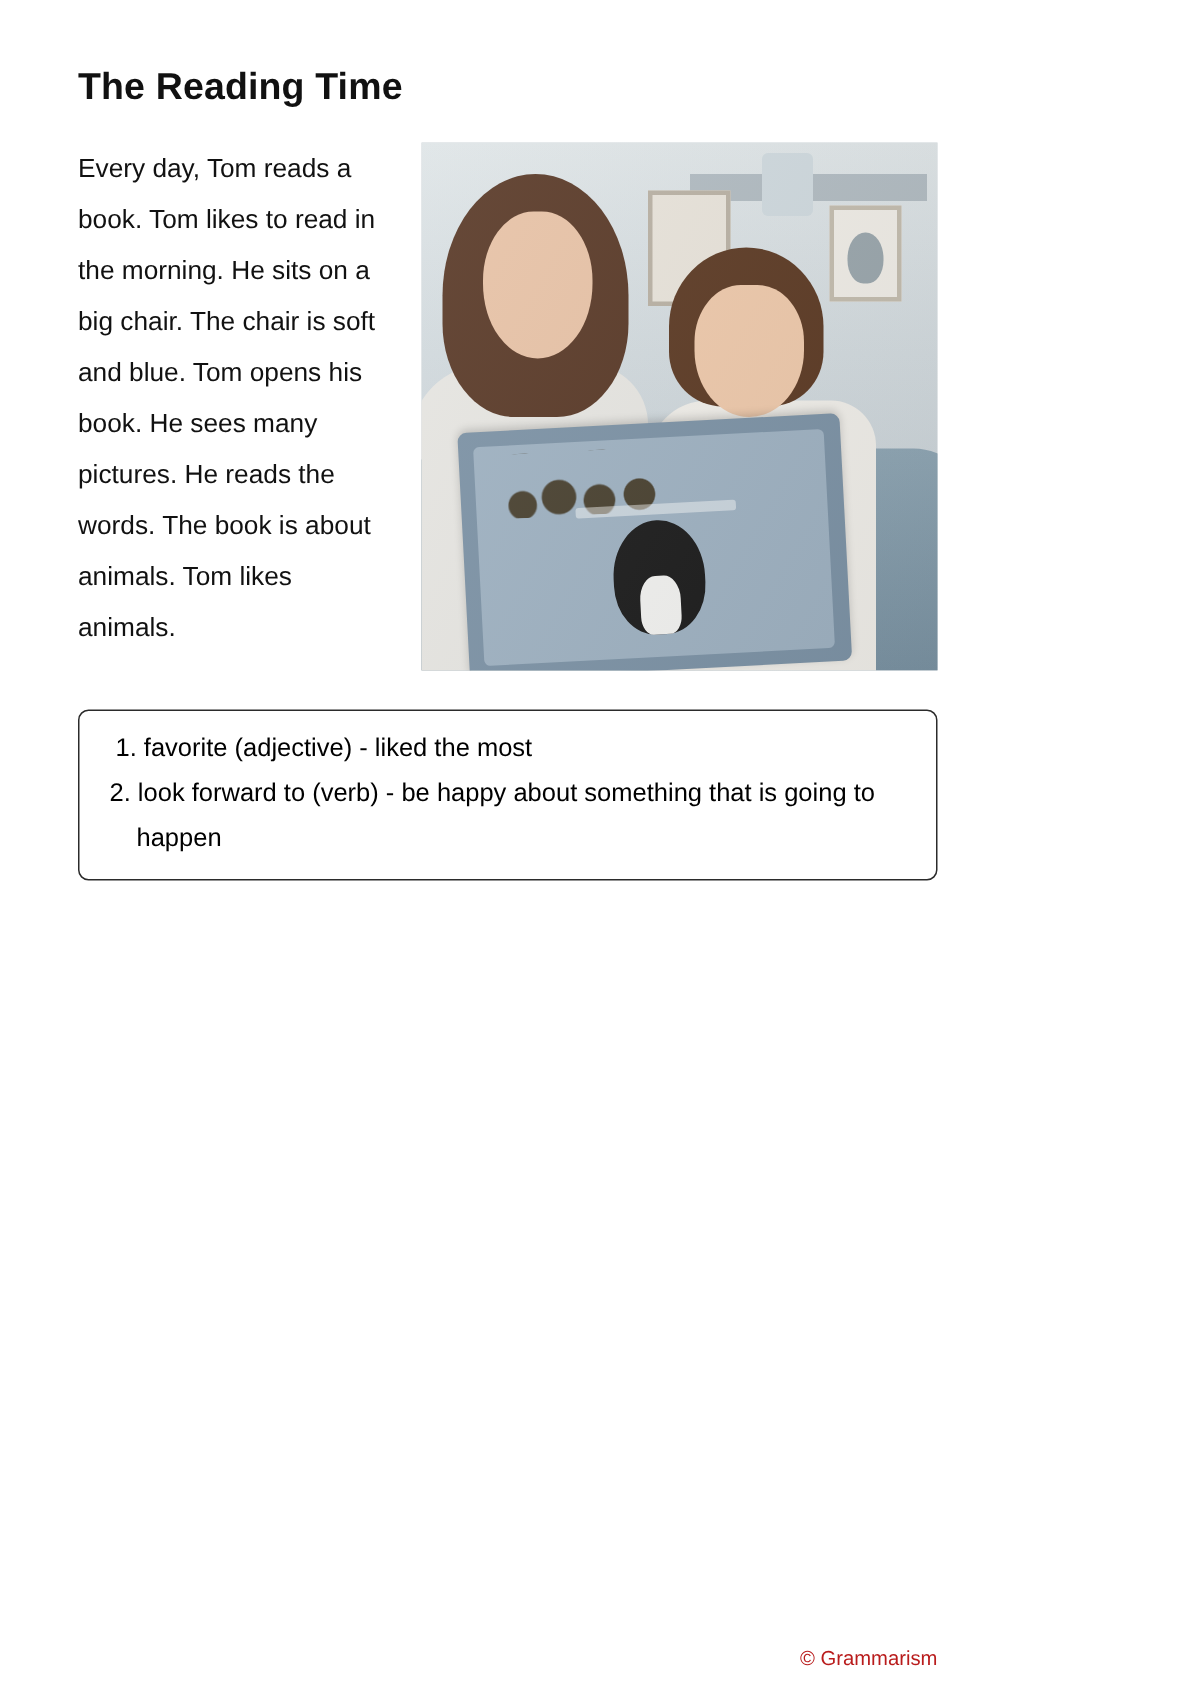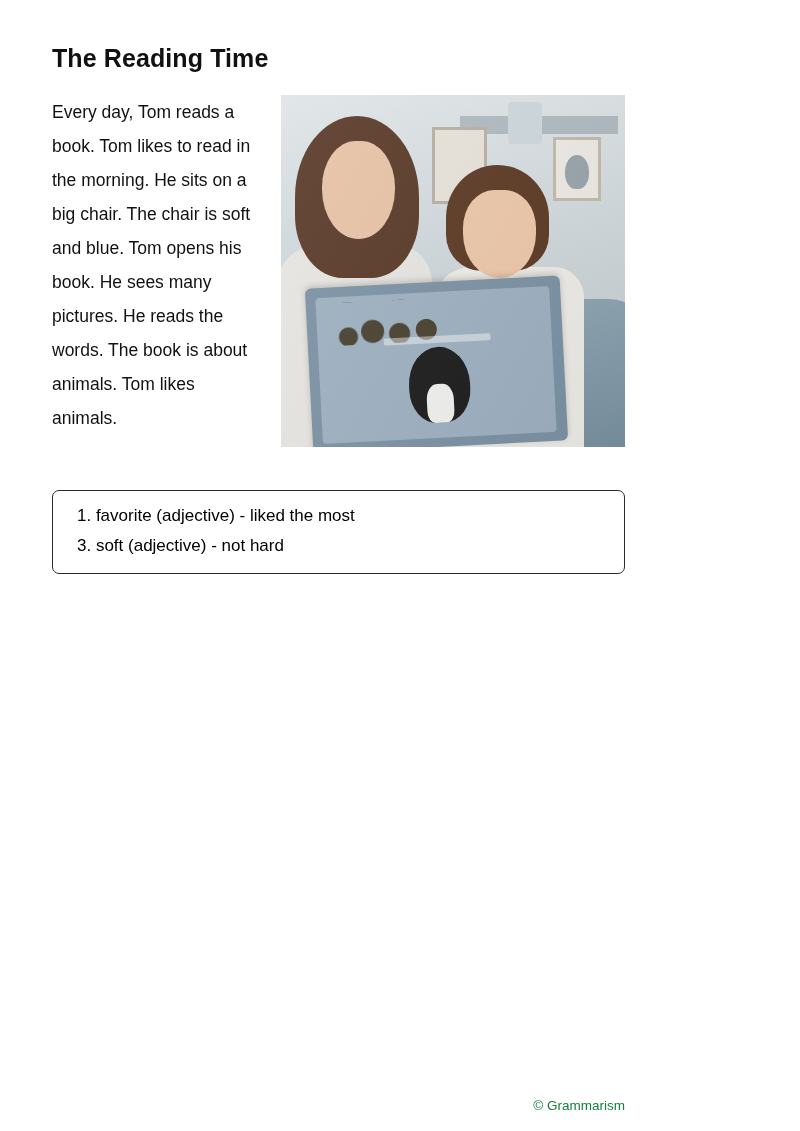--- a/index.html
+++ b/index.html
@@ -183,38 +183,38 @@
   }
   p.intro {
     margin-bottom: 32px;
   }
   .clearfix::after { content:""; display:block; clear:both; }
 
   .vocab-box {
     border: 1.5px solid #2b2b2b;
     border-radius: 7px;
     padding: 10px 16px 12px 16px;
-    margin-top: 23px;
+    margin-top: 6px;
   }
   .vocab-list {
     margin: 0;
     padding: 0 0 0 26px;
     font-size: 17px;
     line-height: 30px;
   }
   .vocab-list li {
     margin: 0;
     padding-left: 4px;
   }
   .footer {
     position: absolute;
     right: 52px;
     bottom: 18px;
     font-size: 13.5px;
-    color: #15803d;
+    color: #b91c1c;
   }
 </style>
 </head>
 <body>
 
 <div class="page">
 
   <h1 class="title">The Reading Time</h1>
 
   <div class="intro-wrap clearfix">
@@ -244,18 +244,18 @@
       </div>
     </figure>
 
     <p class="body-text intro">Every day, Tom reads a book. Tom likes to read in the morning. He sits on a big chair. The chair is soft and blue. Tom opens his book. He sees many pictures. He reads the words. The book is about animals. Tom likes animals.</p>
   </div>
 
 
   <div class="vocab-box">
     <ul class="vocab-list" style="list-style:none; padding-left:4px;">
       <li>1. favorite (adjective) - liked the most</li>
-      <li>3. soft (adjective) - not hard</li>
+      <li style="text-indent:0; padding-left:18px; text-indent:-18px;">2. look forward to (verb) - be happy about something that is going to happen</li>
     </ul>
   </div>
 
   <div class="footer">© Grammarism</div>
 </div>
 
 </body></html>

